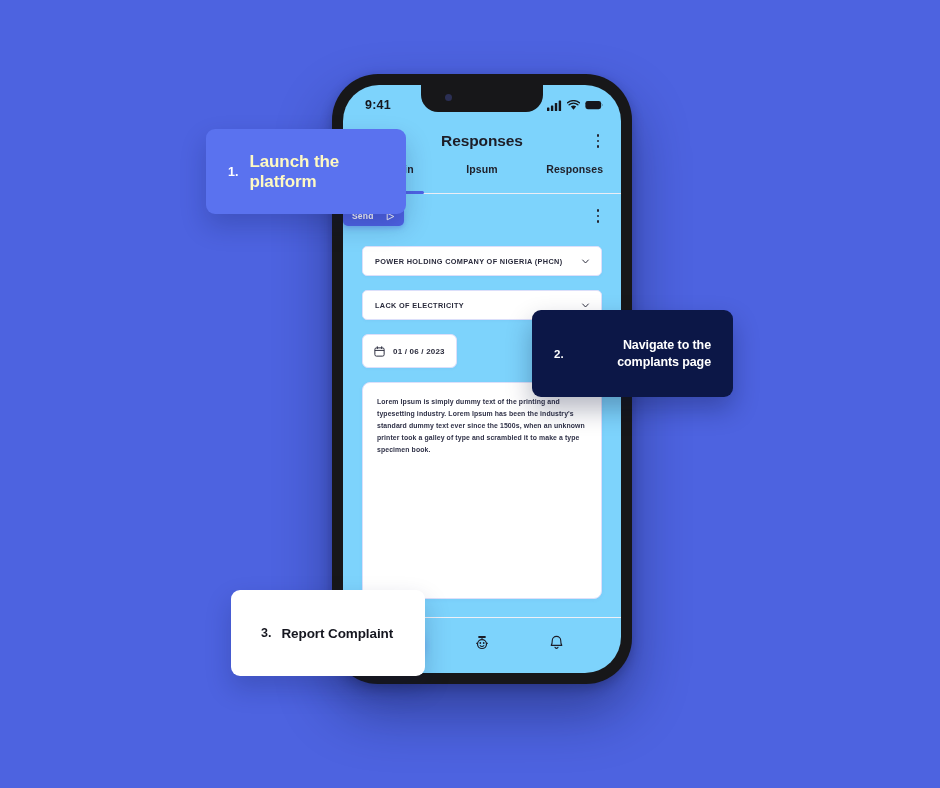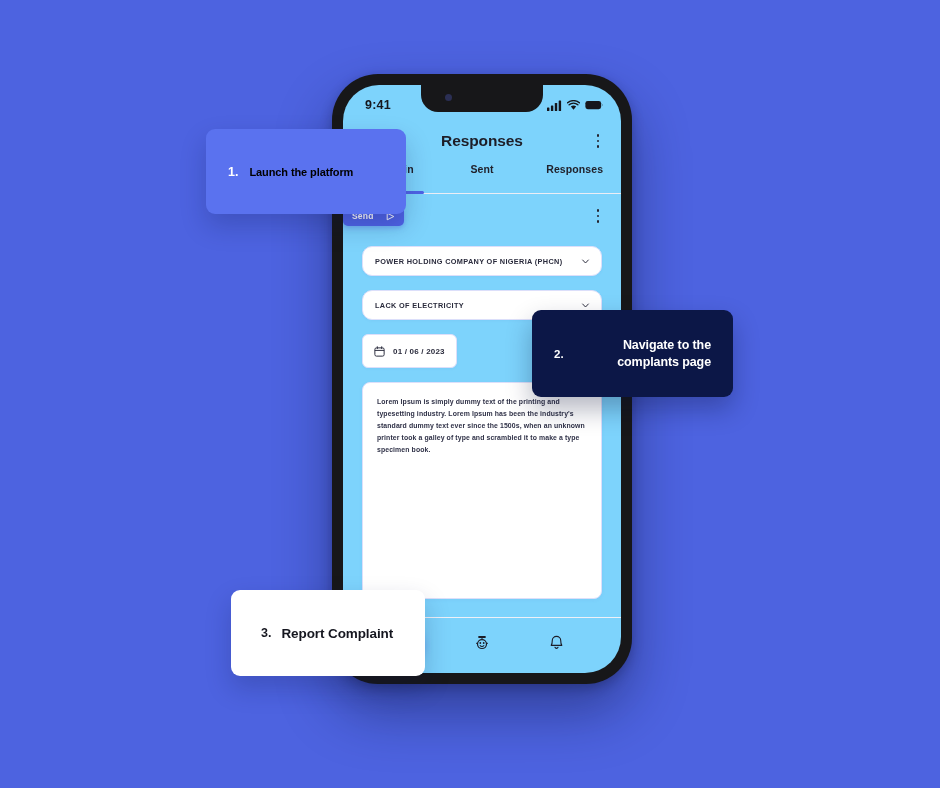--- a/index.html
+++ b/index.html
@@ -196,21 +196,21 @@
     flex: 1;
     padding: 14px 19px 0 19px;
     display: flex;
     flex-direction: column;
     gap: 14px;
     overflow: hidden;
   }
   .select-field {
     height: 30px;
     border: 1px solid #dcdffa;
-    border-radius: 10px;
+    border-radius: 5px;
     display: flex;
     align-items: center;
     padding: 0 11px 0 12px;
     background: #fff;
     box-shadow: 0 1px 3px rgba(60, 70, 150, .05);
   }
   .select-field span {
     font-size: 7.3px;
     font-weight: bold;
     color: #2a2b3c;
@@ -301,21 +301,21 @@
     left: 206px;
     top: 129px;
     width: 200px;
     height: 85px;
     background: #5a72ef;
     padding: 0 22px;
     box-shadow: 0 12px 26px rgba(14, 22, 72, .22);
     z-index: 40;
   }
   #step-1 .step-num { font-size: 12.5px; color: #ffffff; margin-right: 11px; }
-  #step-1 .step-text { font-size: 11px; color: #000000; letter-spacing: -.1px; }
+  #step-1 .step-text { font-size: 17px; color: #fef9c3; letter-spacing: -.1px; }
 
   #step-2 {
     left: 532px;
     top: 310px;
     width: 201px;
     height: 87px;
     background: #0c1747;
     padding: 0 22px;
     box-shadow: 0 12px 26px rgba(8, 14, 50, .30);
     z-index: 40;
@@ -377,21 +377,21 @@
             <i></i>
             <i></i>
         </div>
       </div>
 
       <div class="tabs">
         <div class="tab active">
           <span>Complain</span>
         </div>
         <div class="tab">
-          <span>Sent</span>
+          <span>Ipsum</span>
         </div>
         <div class="tab">
           <span>Responses</span>
         </div>
       </div>
 
       <div class="action-row">
         <button class="send-btn">
           <span>Send</span>
           <svg width="9" height="9" viewBox="0 0 12 12">

